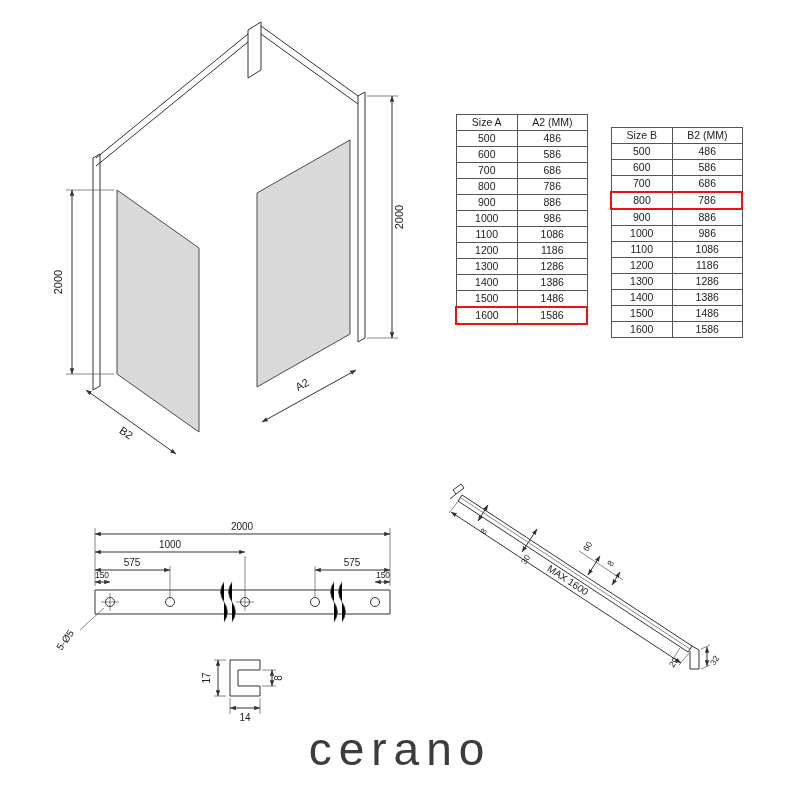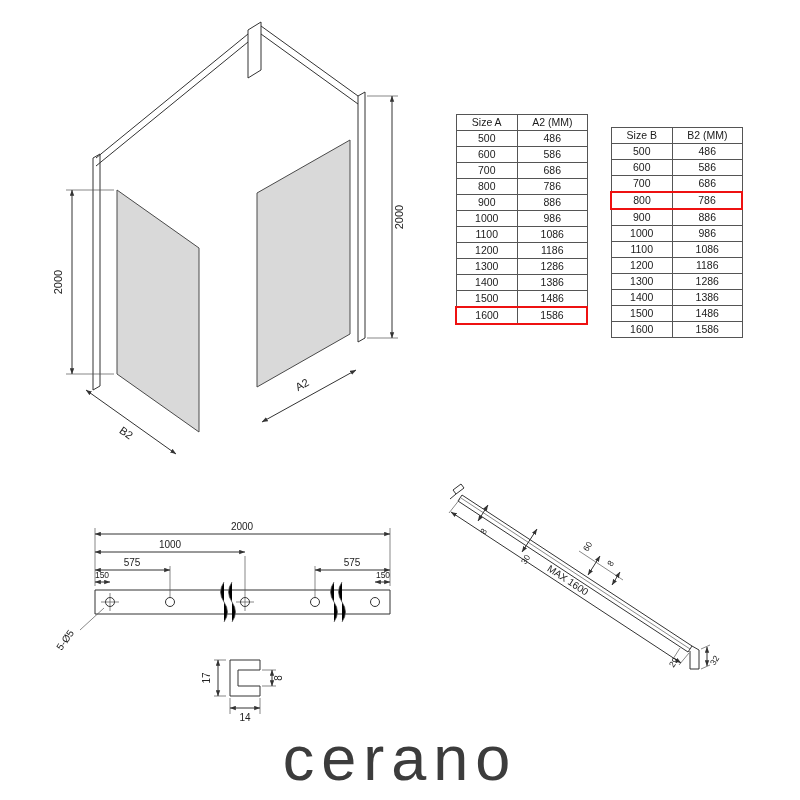--- a/index.html
+++ b/index.html
@@ -15,21 +15,21 @@
   text.dim-sm{font-size:8.5px;}
   table.spec{position:absolute;border-collapse:collapse;font-size:10.5px;table-layout:fixed;}
   table.spec th,table.spec td{border:1px solid #555;text-align:center;height:15px;
       padding:0 2px;font-weight:400;line-height:15px;}
   table.spec th:first-child,table.spec td:first-child{width:56px;text-align:center;}
   table.spec th:last-child,table.spec td:last-child{width:64px;}
   tr.hl td{border-top:2px solid #ee1111;border-bottom:2px solid #ee1111;}
   tr.hl td:first-child{border-left:2px solid #ee1111;}
   tr.hl td:last-child{border-right:2px solid #ee1111;}
   #logo{position:absolute;left:0;right:0;top:722px;text-align:center;
-        font-size:63px;font-weight:300;letter-spacing:7px;color:#3c3c3c;}
+        font-size:46px;font-weight:300;letter-spacing:7px;color:#3c3c3c;}
 </style>
 </head>
 <body>
 
 <div id="sheet">
 
   <svg width="0" height="0" style="position:absolute" aria-hidden="true">
     <defs>
       <marker id="ar" viewBox="0 0 6 5" refX="5.8" refY="2.5" markerWidth="6" markerHeight="5" markerUnits="userSpaceOnUse" orient="auto-start-reverse">
         <path d="M0,0.3 L6,2.5 L0,4.7 Z" fill="#333"></path>

